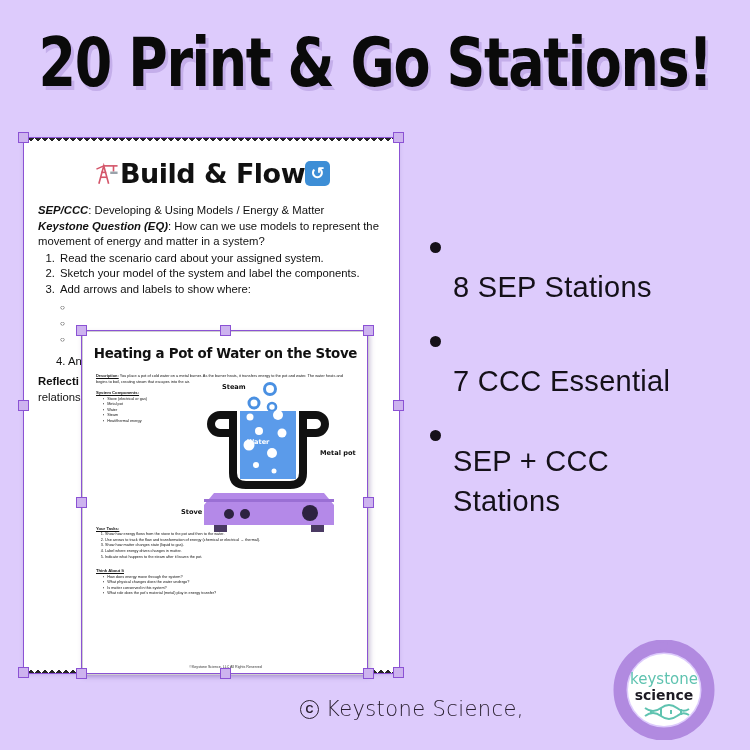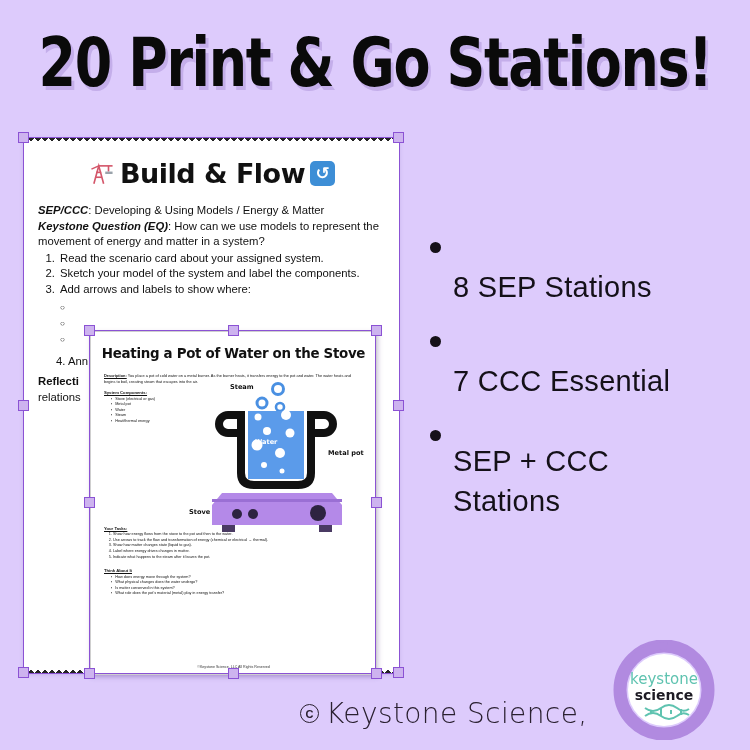--- a/index.html
+++ b/index.html
@@ -40,39 +40,39 @@
     background-size:7px 7px;background-position:0 0;
     opacity:.92;
   }
   .zig.top{top:0;}
   .zig.bot{bottom:0;transform:scaleY(-1);}
 
   .ws-body{position:absolute;left:14px;top:12px;width:348px;color:#111;}
   .bf-title{
     text-align:center;font-family:"DejaVu Sans",sans-serif;font-weight:bold;
     font-size:27px;letter-spacing:-.5px;margin:8px 0 14px 0;
-    display:flex;align-items:center;justify-content:center;gap:5px;
+    display:flex;align-items:center;justify-content:center;
   }
   .crane{width:26px;height:26px;display:inline-block;}
   .recycle{
     width:25px;height:25px;border-radius:5px;background:#3d8ed6;
     display:inline-flex;align-items:center;justify-content:center;
     color:#fff;font-size:17px;line-height:1;font-weight:bold;
   }
   .ws-line{font-size:11.3px;line-height:15.5px;}
   .ws-line b{font-weight:bold;font-style:italic;}
   ol.steps{margin:1px 0 0 0;padding-left:20px;font-size:11.3px;line-height:15.8px;}
   ol.steps li{padding-left:2px;}
   ul.subdots{list-style:none;margin:2px 0 0 0;padding-left:22px;font-size:11px;line-height:15px;}
   ul.subdots li:before{content:"\25CB";font-size:8px;margin-right:6px;vertical-align:2px;}
   .ws-line.step4{margin-top:6px;padding-left:18px;font-size:11.3px;}
   .ws-reflect{margin-top:5px;font-size:11.3px;line-height:15.5px;}
 
   
-  .card-wrap{position:absolute;left:90px;top:331px;width:285px;height:342px;}
+  .card-wrap{position:absolute;left:82px;top:331px;width:285px;height:342px;}
   .card{
     position:absolute;left:0;top:0;width:285px;height:342px;
     background:#fff;border:1px solid #cfcfcf;
     box-shadow:1px 2px 5px rgba(80,50,130,.30);
     overflow:hidden;
   }
   .card-title{
     text-align:center;font-family:"DejaVu Sans",sans-serif;font-weight:bold;
     font-size:13.4px;letter-spacing:-.3px;margin:14px 0 0 0;color:#111;
   }
@@ -113,21 +113,21 @@
   
   .brand{
     position:absolute;left:300px;top:697px;display:flex;align-items:center;gap:7px;
     color:#2a2030;
   }
   .brand .cmark{
     width:17px;height:17px;border:1.5px solid #2a2030;border-radius:50%;
     display:inline-flex;align-items:center;justify-content:center;
     font-size:11px;font-weight:bold;
   }
-  .brand .btxt{font-size:28px;font-family:"DejaVu Sans",sans-serif;font-weight:300;letter-spacing:.4px;}
+  .brand .btxt{font-size:21px;font-family:"DejaVu Sans",sans-serif;font-weight:300;letter-spacing:.4px;}
 
   
   .logo{position:absolute;left:605px;top:640px;width:118px;height:100px;}
 </style>
 </head>
 <body style="background: rgb(221, 203, 252);">
 
 <div id="stage">
 
   <div class="headline">20 Print &amp; Go Stations!</div>

